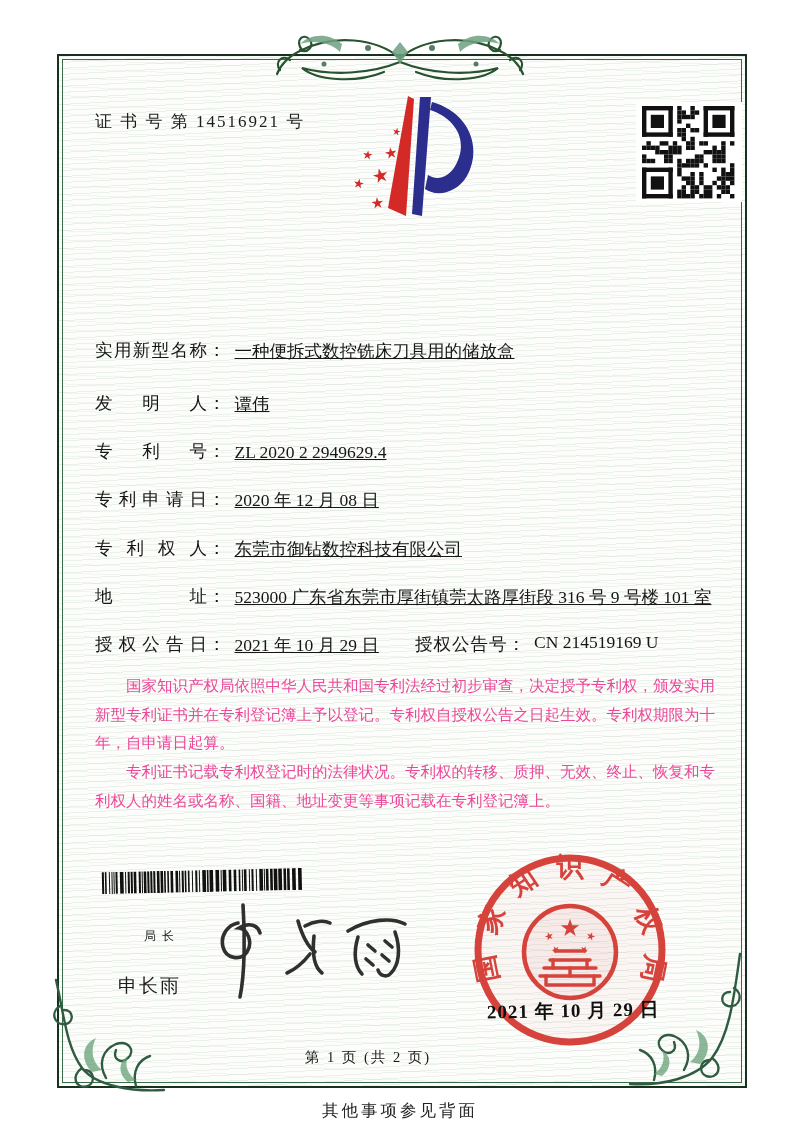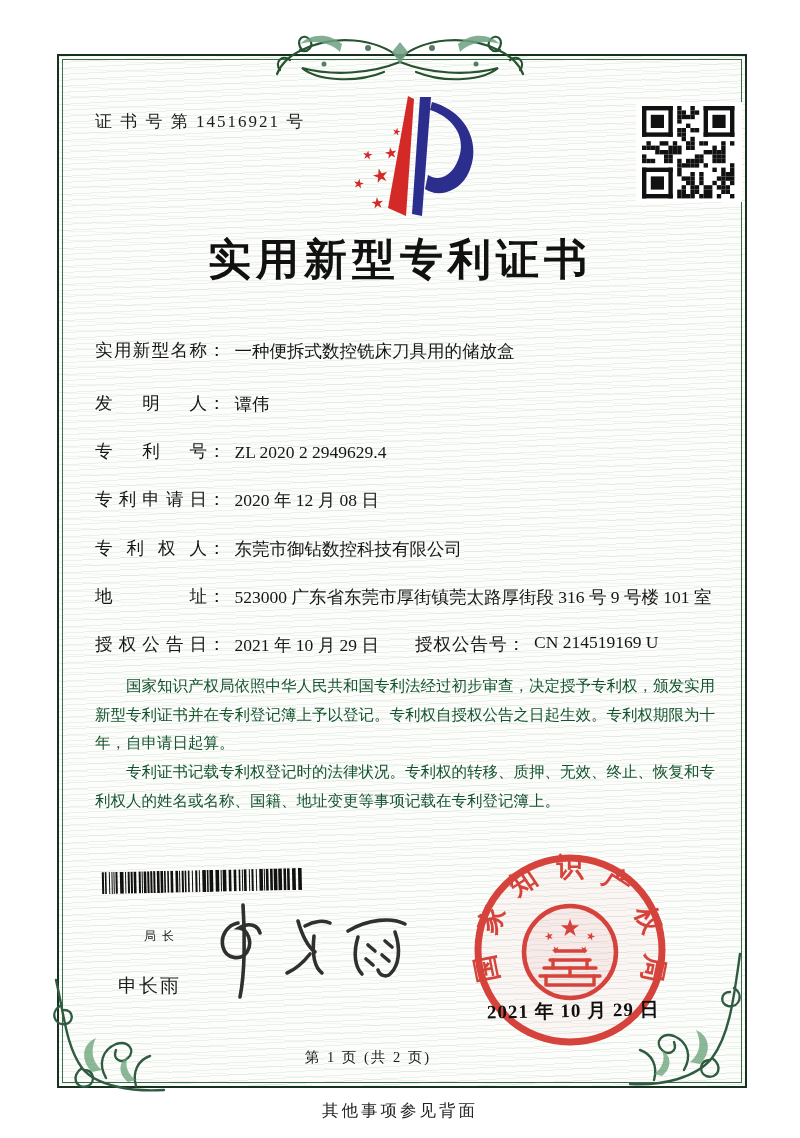--- a/index.html
+++ b/index.html
@@ -14,25 +14,25 @@
           #fdfdfb;}
   .certificate::before{content:'';position:absolute;inset:3px;border:1px solid #3a6b4a;pointer-events:none;}
   .abs{position:absolute;}
   .cert-no{left:95px;top:110px;font-size:17px;letter-spacing:2px;color:#1c1c1c;}
   .title{left:57px;top:231px;width:686px;text-align:center;font-size:43px;font-weight:bold;
          letter-spacing:5px;color:#111;}
   
   .row{position:absolute;left:95px;display:flex;font-size:17.5px;color:#161616;}
   .row .lbl{display:inline-block;width:112px;text-align:justify;text-align-last:justify;white-space:nowrap;}
   .row .colon{margin-left:1px;}
-  .row .val{margin-left:9px;width:508px;line-height:1.55;}
+  .row .val{margin-left:9px;width:508px;line-height:1.55;text-decoration:underline;}
   .grant-pair{position:absolute;left:320px;top:0;display:flex;white-space:nowrap;}
   .grant-pair .lbl2{letter-spacing:1px;}
   .grant-pair .val2{margin-left:9px;}
-  .paras{left:95px;top:672px;width:632px;font-size:15.5px;line-height:1.85;color:#14532d;}
+  .paras{left:95px;top:672px;width:632px;font-size:15.5px;line-height:1.85;color:#ec4899;}
   .paras p{margin:0;text-indent:2em;}
   .director-title{left:144px;top:928px;font-size:12px;letter-spacing:6px;}
   .director-name{left:118px;top:973px;font-size:19px;letter-spacing:2px;}
   .seal-date{left:487px;top:998px;font-size:19px;letter-spacing:1px;color:#101010;transform:rotate(-1deg);font-weight:bold;}
   .page-num{left:28px;top:1048px;width:680px;text-align:center;font-size:14.5px;letter-spacing:2px;}
   .back-note{left:57px;top:1100px;width:686px;text-align:center;font-size:16.5px;letter-spacing:3px;color:#222;}
   .barcode-box{left:100px;top:870px;transform:rotate(-1.2deg);}
   svg{display:block;}
 </style>
 </head>
@@ -253,21 +253,20 @@
         <rect x="94" y="4" width="4.4" height="30.800000000000004"></rect>
         <rect x="76.4" y="12.8" width="13.200000000000001" height="13.200000000000001"></rect>
         <rect x="6" y="65.60000000000001" width="30.800000000000004" height="4.4"></rect>
         <rect x="6" y="92" width="30.800000000000004" height="4.4"></rect>
         <rect x="6" y="65.60000000000001" width="4.4" height="30.800000000000004"></rect>
         <rect x="32.400000000000006" y="65.60000000000001" width="4.4" height="30.800000000000004"></rect>
         <rect x="14.8" y="74.4" width="13.200000000000001" height="13.200000000000001"></rect>
       </g>
   </svg>
 
-  <div class="abs title">实用新型专利证书</div>
 
   <div class="row" style="top:338px">
     <span class="lbl">实用新型名称</span>
       <span class="colon">：</span>
     <span class="val">一种便拆式数控铣床刀具用的储放盒</span>
   </div>
   <div class="row" style="top:391px">
     <span class="lbl">发明人</span>
       <span class="colon">：</span>
     <span class="val">谭伟</span>

